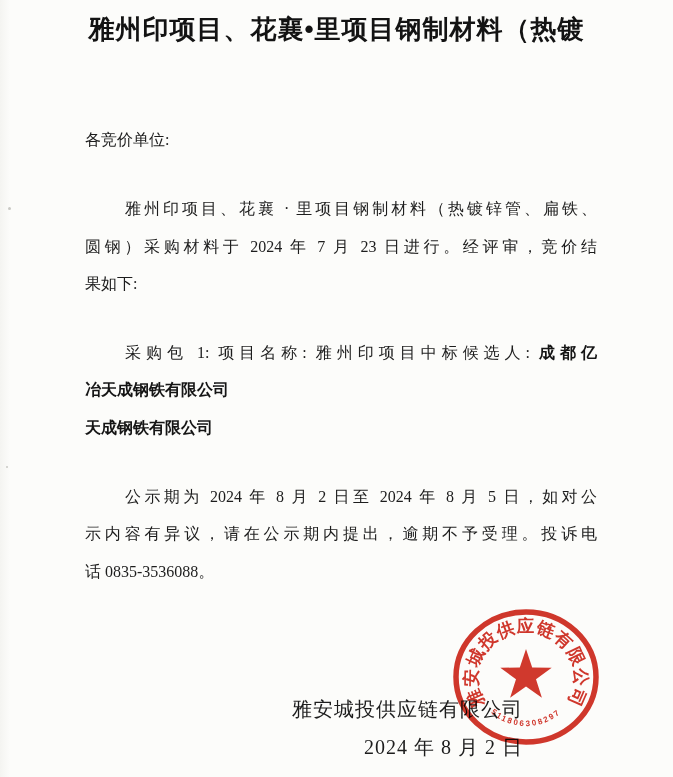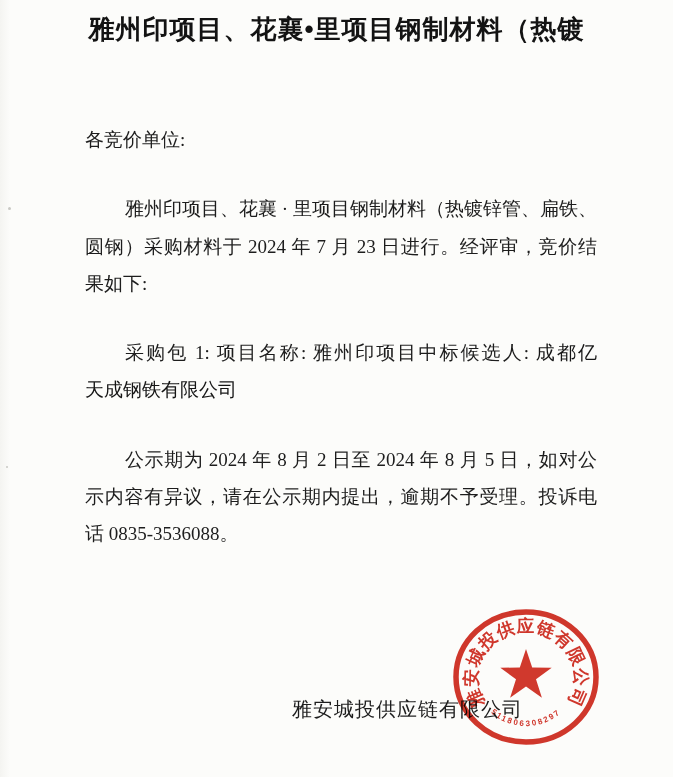--- a/index.html
+++ b/index.html
@@ -30,36 +30,36 @@
     font-size: 26px;
     line-height: 50px;
     color: #131313;
     letter-spacing: 1px;
   }
   .body-block {
     position: absolute;
     left: 85px;
     top: 121px;
     width: 512px;
-    font-size: 19px;
+    font-size: 16px;
     color: #1d1d1d;
   }
   .line {
     height: 37.3px;
     line-height: 37.3px;
     white-space: pre-wrap;
   }
   .line.indent { text-indent: 40px; margin-top: 32px; }
   .line.justify {
     text-align: justify;
     text-align-last: justify;
   }
   .run.bold {
     font-family: "Liberation Sans", sans-serif;
-    font-weight: 400;
+    font-weight: 700;
     color: #151515;
   }
   .signature {
     position: absolute;
     right: 74px;
     top: 697px;
     text-align: right;
     font-size: 20px;
     color: #1d1d1d;
   }
@@ -101,28 +101,30 @@
   <h1 class="title">
     <div class="title-line">雅州印项目、花襄•里项目钢制材料（热镀</div>
   </h1>
 
   <div class="body-block" id="body-lines">
       <div class="line"><span class="run">各竞价单位:</span></div>
       <div class="line indent justify"><span class="run">雅州印项目、花襄 · 里项目钢制材料（热镀锌管、扁铁、</span></div>
       <div class="line justify"><span class="run">圆钢）采购材料于 2024 年 7 月 23 日进行。经评审，竞价结</span></div>
       <div class="line"><span class="run">果如下:</span></div>
       <div class="line indent justify"><span class="run">采购包 1: 项目名称: 雅州印项目中标候选人: </span><span class="run bold">成都亿</span></div>
+      <div class="line"><span class="run bold">冶天成钢铁有限公司</span></div>
       <div class="line"><span class="run bold">天成钢铁有限公司</span></div>
       <div class="line indent justify"><span class="run">公示期为 2024 年 8 月 2 日至 2024 年 8 月 5 日，如对公</span></div>
       <div class="line justify"><span class="run">示内容有异议，请在公示期内提出，逾期不予受理。投诉电</span></div>
       <div class="line"><span class="run">话 0835-3536088。</span></div>
     </div>
 
   <div class="signature">
     <div class="sig-company">雅安城投供应链有限公司</div>
+    <div class="sig-date">2024 年 8 月 2 日</div>
   </div>
 
   <svg class="seal" viewBox="0 0 150 140" aria-hidden="true">
     <defs>
       <path id="sealArcPath" d="M 32.6 92 A 49 46 0 1 1 117.4 92" fill="none"></path>
       <path id="sealSerialPath" d="M 34.8 98.6 A 51 48 0 0 0 115.2 98.6" fill="none"></path>
     </defs>
     <ellipse cx="75" cy="68" rx="70" ry="65" fill="none" stroke-width="5.5" stroke="#cf271c"></ellipse>
     <polygon points="75,40 68.8,58.5 49.3,58.7 65,70.2 59.1,88.8 75,77.5 90.9,88.8 85,70.2 100.7,58.7 81.2,58.5" fill="#d02a1e"></polygon>
     <text class="seal-arc-text" text-anchor="middle" fill="#cf271c">

